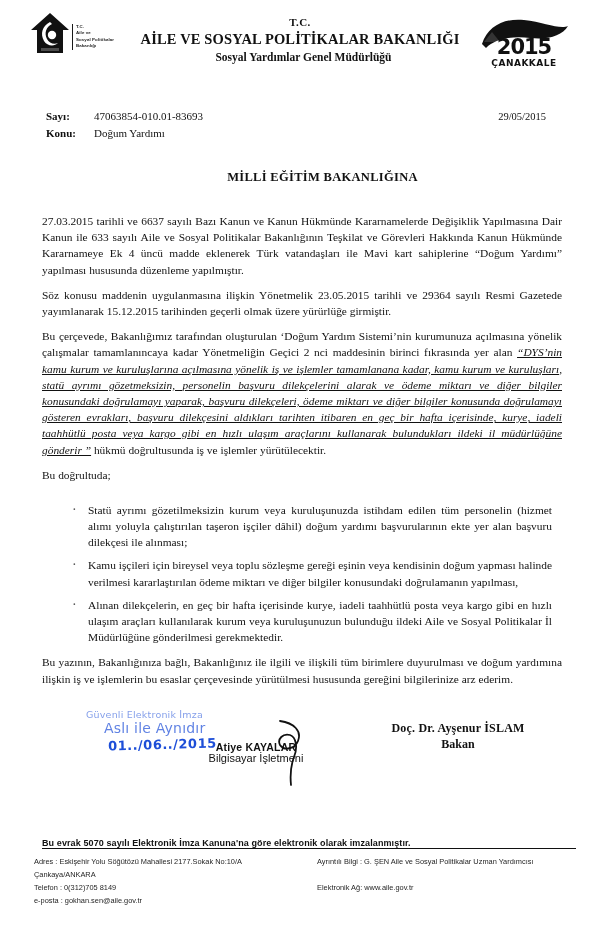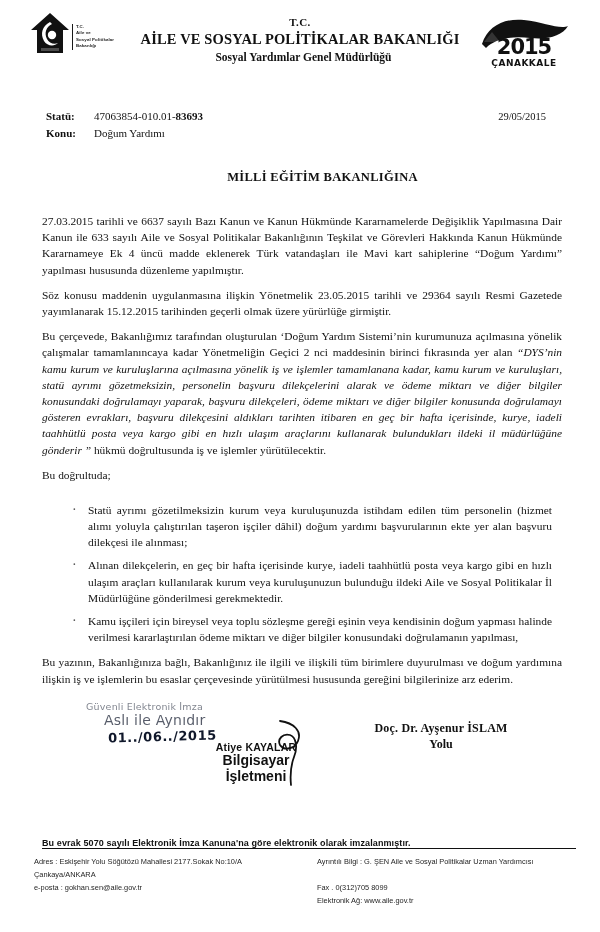--- a/index.html
+++ b/index.html
@@ -91,21 +91,21 @@
     position: relative;
     font-size: 11px;
     line-height: 1.55;
   }
   .meta-row { display: flex; }
   .meta-label {
     font-weight: bold;
     width: 48px;
     flex: 0 0 48px;
   }
-  .meta-value .b { font-weight: bold; }
+  .meta-value .b { font-weight: normal; }
   .meta-date {
     position: absolute;
     right: 8px;
     top: 1px;
     font-size: 10.5px;
   }
 
   
   .addressee {
     text-align: center;
@@ -121,21 +121,21 @@
     margin: 28px 38px 0 42px;
     font-size: 11.4px;
     line-height: 1.42;
     text-align: justify;
   }
   .body-text p {
     margin: 0 0 9px 0;
     text-align: justify;
   }
   .body-text p.tight { margin-bottom: 7px; }
-  .quote { font-style: italic; }
+  .quote { font-style: italic; text-decoration: underline; }
   .bullets {
     margin: 19px 10px 9px 46px;
     padding: 0;
     list-style: none;
   }
   .bullets li {
     position: relative;
     margin-bottom: 7px;
     text-align: justify;
     padding-left: 0;
@@ -151,23 +151,23 @@
 
   
   .sig-zone {
     position: relative;
     height: 86px;
     margin-top: 14px;
   }
   .stamp {
     position: absolute;
     left: 86px;
-    top: 0;
+    top: 8px;
     font-family: "DejaVu Sans", sans-serif;
-    color: #0f172a;
+    color: #1d4ed8;
   }
   .stamp-l1 {
     font-size: 9.5px;
     opacity: .55;
     letter-spacing: .2px;
   }
   .stamp-l2 {
     font-size: 14px;
     opacity: .7;
     letter-spacing: .2px;
@@ -189,35 +189,35 @@
     width: 120px;
   }
   .clerk-name {
     font-family: "Liberation Sans", sans-serif;
     font-size: 10.5px;
     font-weight: bold;
     letter-spacing: .2px;
   }
   .clerk-title {
     font-family: "Liberation Sans", sans-serif;
-    font-size: 14px;
-    font-weight: bold;
+    font-size: 11px;
+    font-weight: normal;
     margin-top: -1px;
   }
   .scribble {
     position: absolute;
     left: 250px;
     top: 16px;
     width: 70px;
     height: 70px;
     pointer-events: none;
   }
   .signer {
     position: absolute;
-    right: 59px;
+    right: 42px;
     top: 20px;
     text-align: center;
     width: 200px;
   }
   .signer-name {
     font-size: 12px;
     font-weight: bold;
     letter-spacing: .2px;
   }
   .signer-title {
@@ -291,41 +291,41 @@
           <text x="50" y="40" font-size="21" text-anchor="middle" letter-spacing="-1">2015</text>
           <text x="50" y="52" font-size="9" text-anchor="middle" letter-spacing="0.5">ÇANAKKALE</text>
         </g>
         <path d="M10 28 L18 18 L26 28 Z" fill="#fff" opacity=".15"></path>
       </svg>
     </div>
   </div>
 
   <div class="meta">
     <div class="meta-row">
-      <span class="meta-label">Statü:</span>
+      <span class="meta-label">Sayı:</span>
       <span class="meta-value"><span>47063854-010.01-</span><span class="b">83693</span></span>
     </div>
     <div class="meta-row">
       <span class="meta-label">Konu:</span>
       <span class="meta-value">Doğum Yardımı</span>
     </div>
     <div class="meta-date">29/05/2015</div>
   </div>
 
   <div class="addressee">MİLLİ EĞİTİM BAKANLIĞINA</div>
 
   <div class="body-text">
     <p>27.03.2015 tarihli ve 6637 sayılı Bazı Kanun ve Kanun Hükmünde Kararnamelerde Değişiklik Yapılmasına Dair Kanun ile 633 sayılı Aile ve Sosyal Politikalar Bakanlığının Teşkilat ve Görevleri Hakkında Kanun Hükmünde Kararnameye Ek 4 üncü madde eklenerek Türk vatandaşları ile Mavi kart sahiplerine “Doğum Yardımı” yapılması hususunda düzenleme yapılmıştır.</p>
     <p>Söz konusu maddenin uygulanmasına ilişkin Yönetmelik 23.05.2015 tarihli ve 29364 sayılı Resmi Gazetede yayımlanarak 15.12.2015 tarihinden geçerli olmak üzere yürürlüğe girmiştir.</p>
     <p><span>Bu çerçevede, Bakanlığımız tarafından oluşturulan ‘Doğum Yardım Sistemi’nin kurumunuza açılmasına yönelik çalışmalar tamamlanıncaya kadar Yönetmeliğin Geçici 2 nci maddesinin birinci fıkrasında yer alan </span><span class="quote">“DYS’nin kamu kurum ve kuruluşlarına açılmasına yönelik iş ve işlemler tamamlanana kadar, kamu kurum ve kuruluşları, statü ayrımı gözetmeksizin, personelin başvuru dilekçelerini alarak ve ödeme miktarı ve diğer bilgiler konusundaki doğrulamayı yaparak, başvuru dilekçeleri, ödeme miktarı ve diğer bilgiler konusunda doğrulamayı gösteren evrakları, başvuru dilekçesini aldıkları tarihten itibaren en geç bir hafta içerisinde, kurye, iadeli taahhütlü posta veya kargo gibi en hızlı ulaşım araçlarını kullanarak bulundukları ildeki il müdürlüğüne gönderir ”</span><span> hükmü doğrultusunda iş ve işlemler yürütülecektir.</span></p>
     <p class="tight">Bu doğrultuda;</p>
     <ul class="bullets">
       <li>Statü ayrımı gözetilmeksizin kurum veya kuruluşunuzda istihdam edilen tüm personelin (hizmet alımı yoluyla çalıştırılan taşeron işçiler dâhil) doğum yardımı başvurularının ekte yer alan başvuru dilekçesi ile alınması;</li>
+      <li>Kamu işçileri için bireysel veya toplu sözleşme gereği eşinin veya kendisinin doğum yapması halinde verilmesi kararlaştırılan ödeme miktarı ve diğer bilgiler konusundaki doğrulamanın yapılması,</li>
       <li>Alınan dilekçelerin, en geç bir hafta içerisinde kurye, iadeli taahhütlü posta veya kargo gibi en hızlı ulaşım araçları kullanılarak kurum veya kuruluşunuzun bulunduğu ildeki Aile ve Sosyal Politikalar İl Müdürlüğüne gönderilmesi gerekmektedir.</li>
-      <li>Kamu işçileri için bireysel veya toplu sözleşme gereği eşinin veya kendisinin doğum yapması halinde verilmesi kararlaştırılan ödeme miktarı ve diğer bilgiler konusundaki doğrulamanın yapılması,</li>
     </ul>
     <p>Bu yazının, Bakanlığınıza bağlı, Bakanlığınız ile ilgili ve ilişkili tüm birimlere duyurulması ve doğum yardımına ilişkin iş ve işlemlerin bu esaslar çerçevesinde yürütülmesi hususunda gereğini bilgilerinize arz ederim.</p>
   </div>
 
   <div class="sig-zone">
 
     <div class="stamp">
       <div class="stamp-l1">Güvenli Elektronik İmza</div>
       <div class="stamp-l2">Aslı ile Aynıdır</div>
       <div class="stamp-date">01../06../2015</div>
@@ -335,33 +335,33 @@
       <div class="clerk-name">Atiye KAYALAR</div>
       <div class="clerk-title">Bilgisayar İşletmeni</div>
     </div>
 
     <svg class="scribble" viewBox="0 0 70 70">
       <path d="M30 4 C44 6 52 14 48 24 C45 32 34 34 30 28 C27 22 33 16 40 18 C46 20 48 30 44 40 C41 48 40 58 41 68" fill="none" stroke="#111" stroke-width="1.8" stroke-linecap="round"></path>
     </svg>
 
     <div class="signer">
       <div class="signer-name">Doç. Dr. Ayşenur  İSLAM</div>
-      <div class="signer-title">Yolu</div>
+      <div class="signer-title">Bakan</div>
     </div>
   </div>
 
   <div class="esign">Bu evrak 5070 sayılı Elektronik İmza Kanuna'na göre elektronik olarak imzalanmıştır.</div>
 
   <div class="footer">
     <div class="footer-col">
       <div>Adres : Eskişehir Yolu Söğütözü Mahallesi 2177.Sokak No:10/A</div>
       <div>Çankaya/ANKARA</div>
+      <div>Telefon : 0(312)705 8149</div>
       <div>e-posta : gokhan.sen@aile.gov.tr</div>
     </div>
     <div class="footer-col right">
       <div>Ayrıntılı Bilgi : G. ŞEN Aile ve Sosyal Politikalar Uzman Yardımcısı</div>
       <div>&nbsp;</div>
-      <div>Fax . 0(312)705 8099</div>
       <div>Elektronik Ağ: www.aile.gov.tr</div>
     </div>
   </div>
 
 </div>
 
 </body></html>

